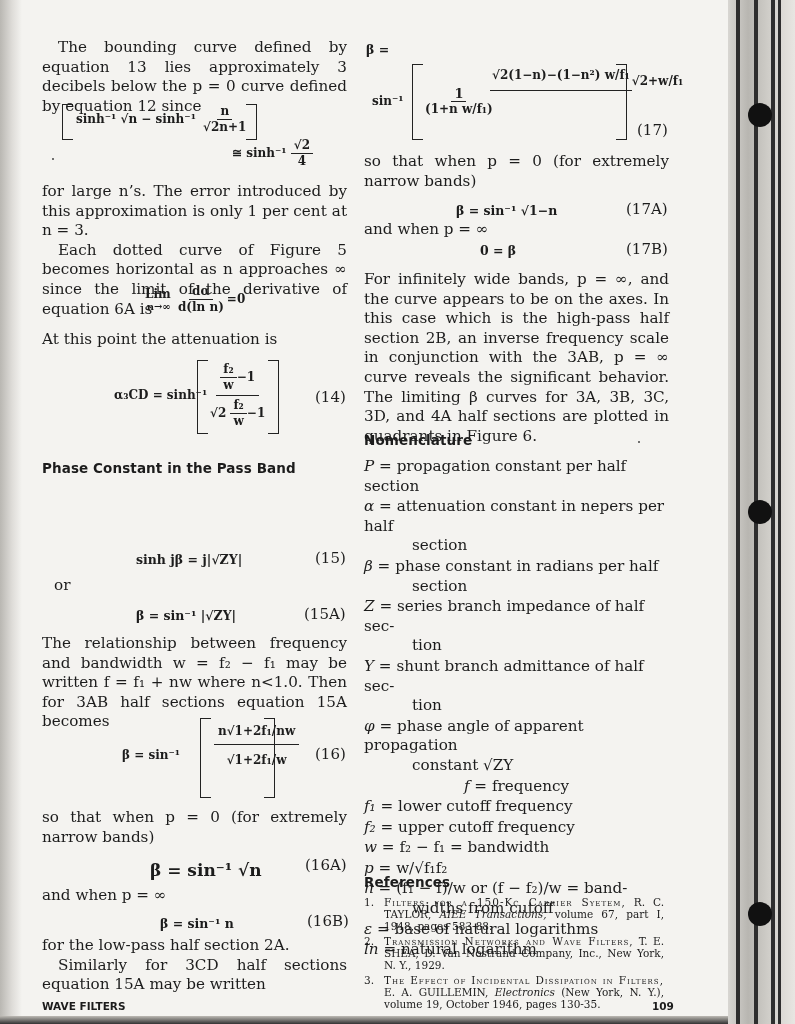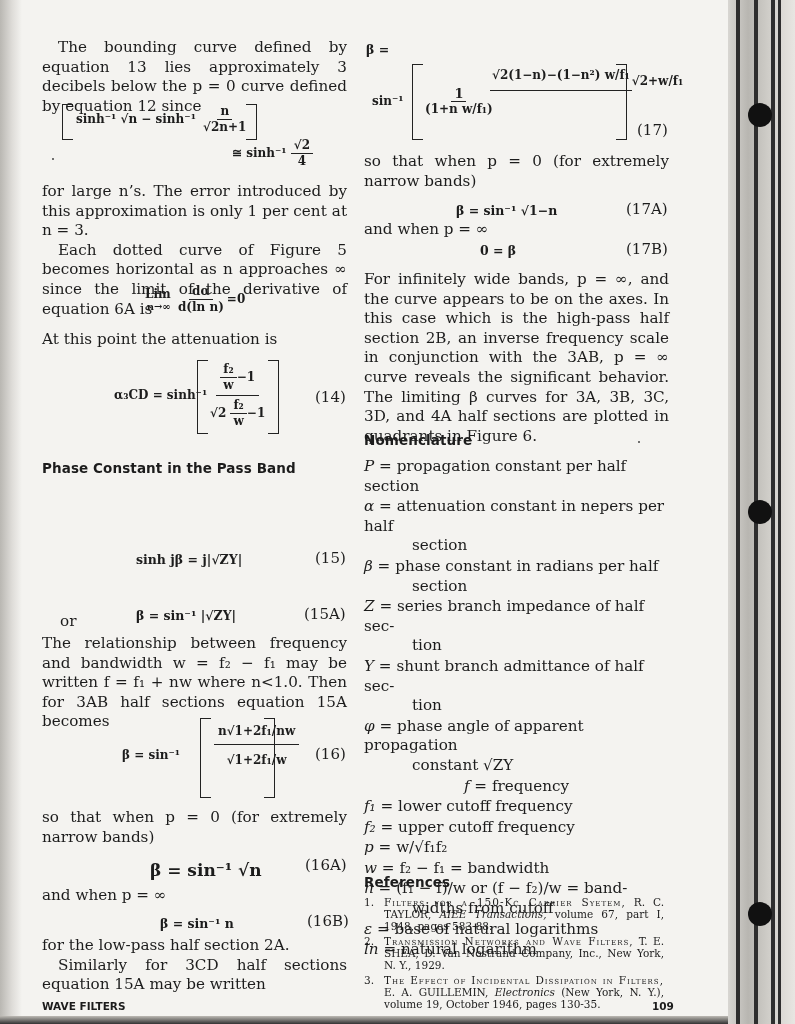--- a/index.html
+++ b/index.html
@@ -116,21 +116,21 @@
     </span>
   </div>
   <div class="bracket r" style="left:268px;top:360px;height:72px;"></div>
   <div class="eqnum" style="left:315px;top:388px;">(14)</div>
 
   <div class="heading" style="left:42px;top:460px;">Phase Constant in the Pass Band</div>
 
 
   <div class="eq" style="left:136px;top:552px;font-size:12.5px;">sinh jβ = j|√ZY|</div>
   <div class="eqnum" style="left:315px;top:549px;">(15)</div>
-  <div class="col" style="left:60px;top:576px;margin-top:36px;">
+  <div class="col" style="left:54px;top:576px;">
       <p>or</p>
     </div>
   <div class="eq" style="left:136px;top:608px;font-size:12.5px;">β = sin⁻¹ |√ZY|</div>
   <div class="eqnum" style="left:304px;top:605px;">(15A)</div>
 
   <div class="col" style="left:42px;top:634px;width:305px;">
     <p>The relationship between frequency and bandwidth w = f₂ − f₁ may be written f = f₁ + nw where n&lt;1.0. Then for 3AB half sections equation 15A becomes</p>
   </div>
 
   <div class="eq" style="left:122px;top:748px;">β = sin⁻¹</div>
@@ -222,24 +222,24 @@
       <div style="margin-bottom: 1px; text-align: center;">
         <div><i>f</i><span> = </span><span>frequency</span></div>
       </div>
       <div style="margin-bottom: 1px;">
         <div><i>f₁</i><span> = </span><span>lower cutoff frequency</span></div>
       </div>
       <div style="margin-bottom: 1px;">
         <div><i>f₂</i><span> = </span><span>upper cutoff frequency</span></div>
       </div>
       <div style="margin-bottom: 1px;">
+        <div><i>w</i><span> = </span><span>f₂ − f₁ = bandwidth</span></div>
+      </div>
+      <div style="margin-bottom: 1px;">
         <div><i>p</i><span> = </span><span>w/√f₁f₂</span></div>
-      </div>
-      <div style="margin-bottom: 1px;">
-        <div><i>w</i><span> = </span><span>f₂ − f₁ = bandwidth</span></div>
       </div>
       <div style="margin-bottom: 1px;">
         <div><i>n</i><span> = </span><span>(f₁ − f)/w or (f − f₂)/w = band-</span></div>
         <div class="cont">widths from cutoff</div>
       </div>
       <div style="margin-bottom: 1px;">
         <div><i>ε</i><span> = </span><span>base of natural logarithms</span></div>
       </div>
       <div style="margin-bottom: 17px;">
         <div><i>ln</i><span> = </span><span>natural logarithm</span></div>

